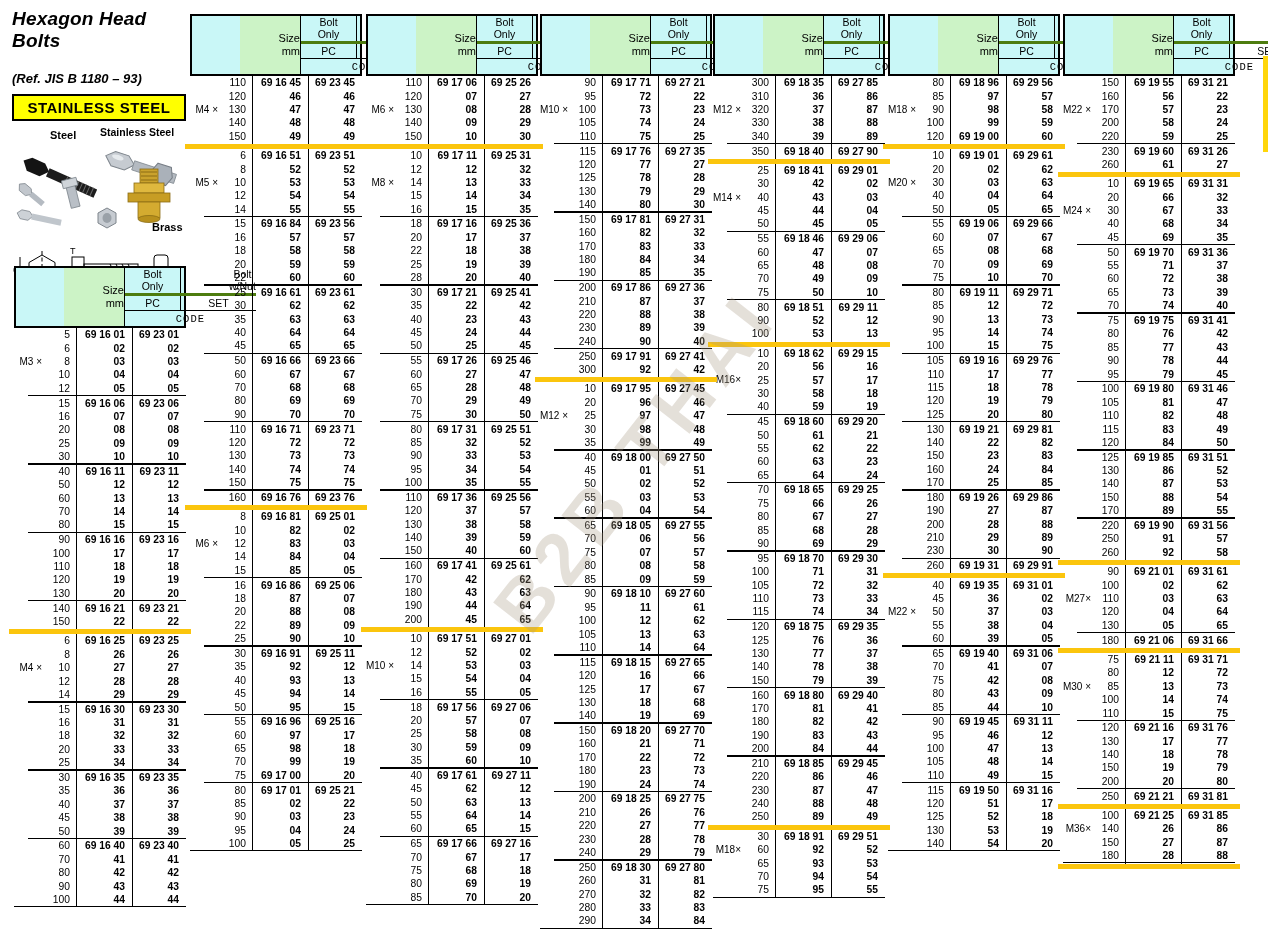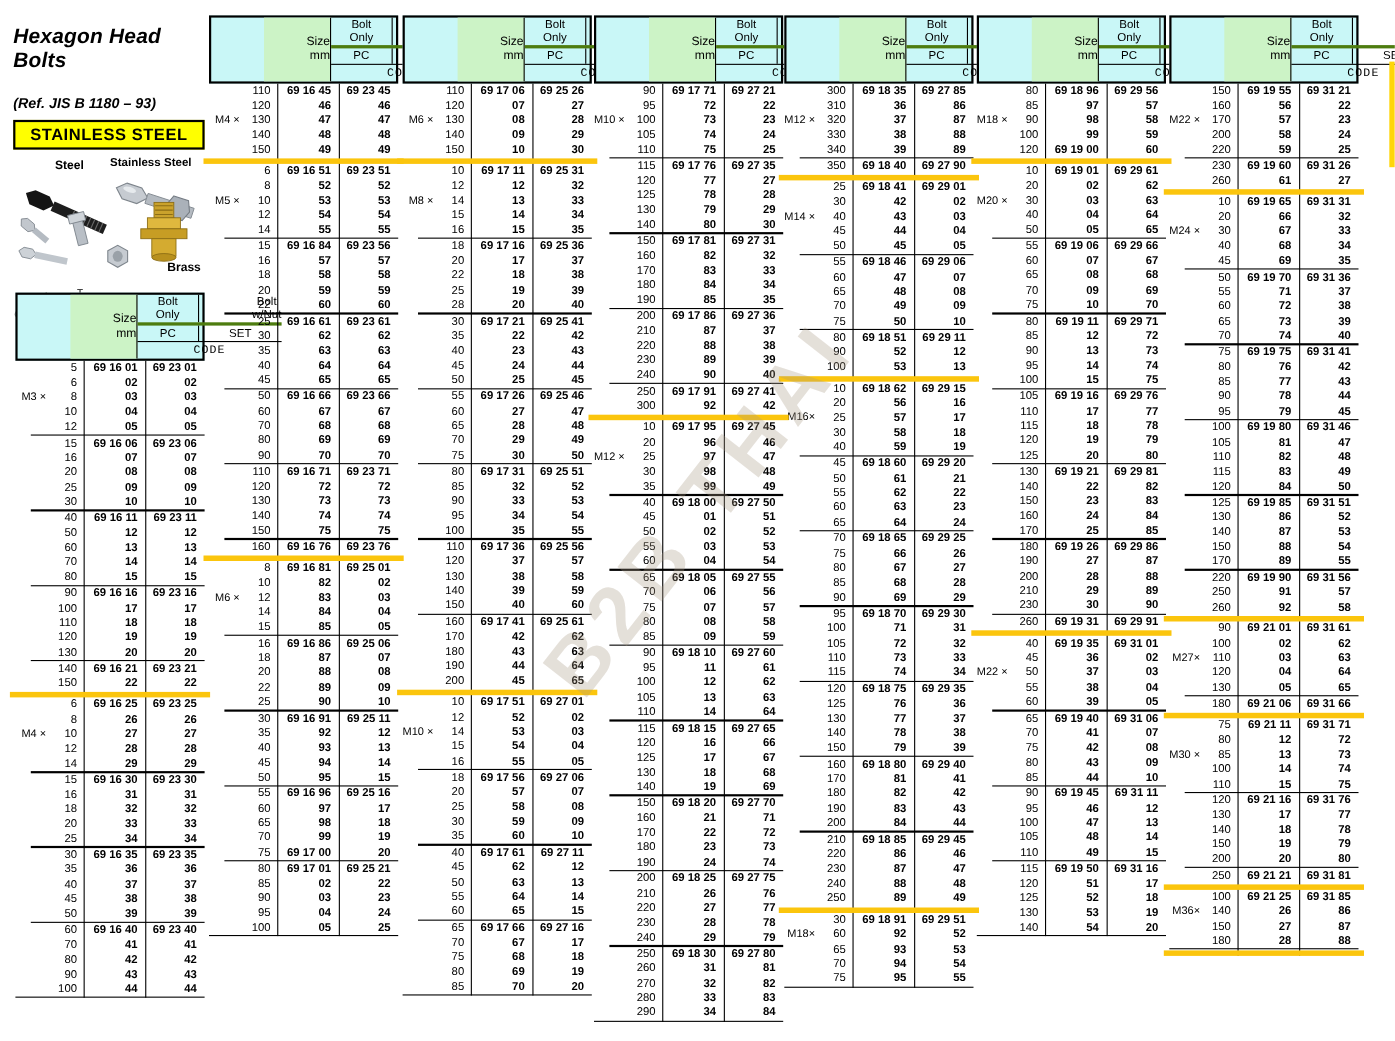--- a/index.html
+++ b/index.html
@@ -1,21 +1,21 @@
 <!DOCTYPE html>
 <html style="--green: #ccf3c6; --cyan: #c9f7f7; --yellow: #fbc50d; --badge: #ffff00;"><head>
 <meta charset="utf-8">
 <style>
   html,body{margin:0;padding:0;background:#ffffff;}
   body{width:1268px;height:946px;position:relative;overflow:hidden;
        font-family:"Liberation Sans","DejaVu Sans",sans-serif;color:#000;}
   #canvas{position:absolute;inset:0;}
 
   
-  .leftpanel{position:absolute;left:12px;top:23px;width:174px;}
+  .leftpanel{position:absolute;left:12px;top:8px;width:174px;}
   .title{font-size:19px;font-weight:bold;font-style:italic;letter-spacing:0.2px;}
   .ref{font-size:13px;font-weight:bold;font-style:italic;text-align:left;margin-top:19px;}
   .badge{margin-top:8px;border:2px solid #000;background:var(--badge);
          font-size:15px;font-weight:bold;text-align:center;padding:3px 0;letter-spacing:0.5px;}
   .photos{margin-top:4px;display:block;}
   .diagram{margin-top:0;display:block;}
 
   
   .btable{position:absolute;width:172px;}
   .thead{display:flex;height:62px;border:2px solid #000;background:var(--cyan);box-sizing:border-box;}

